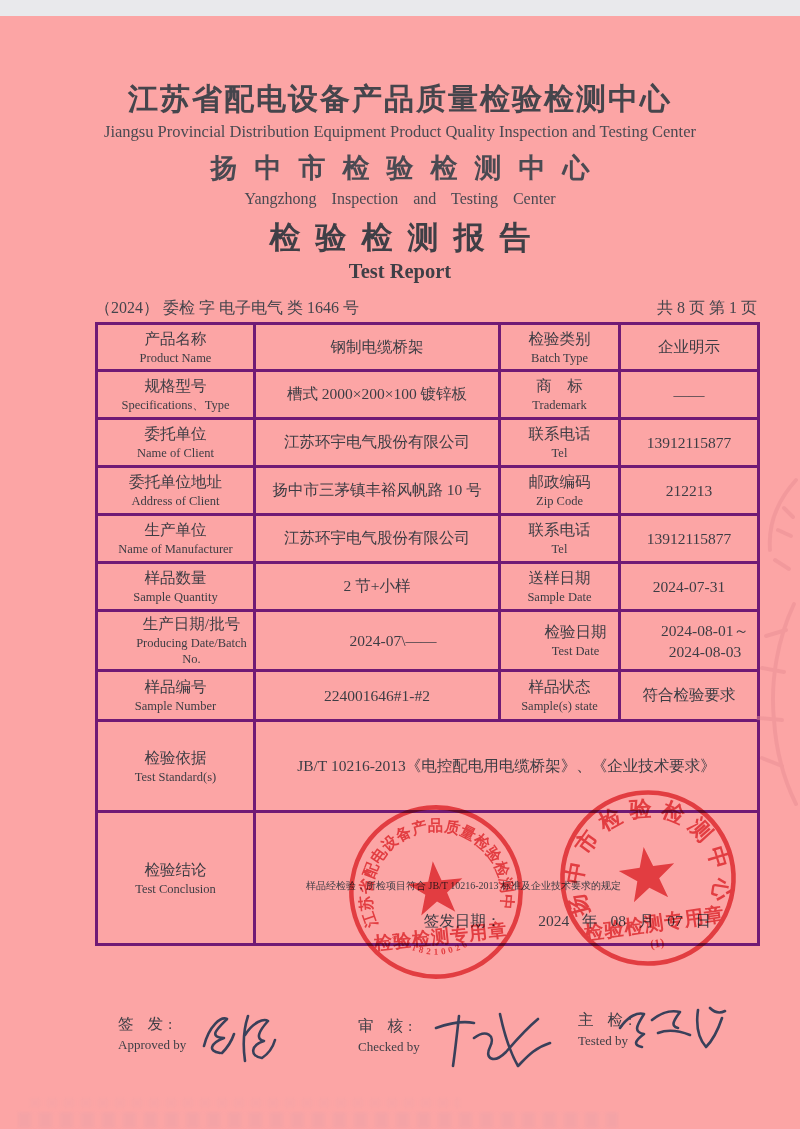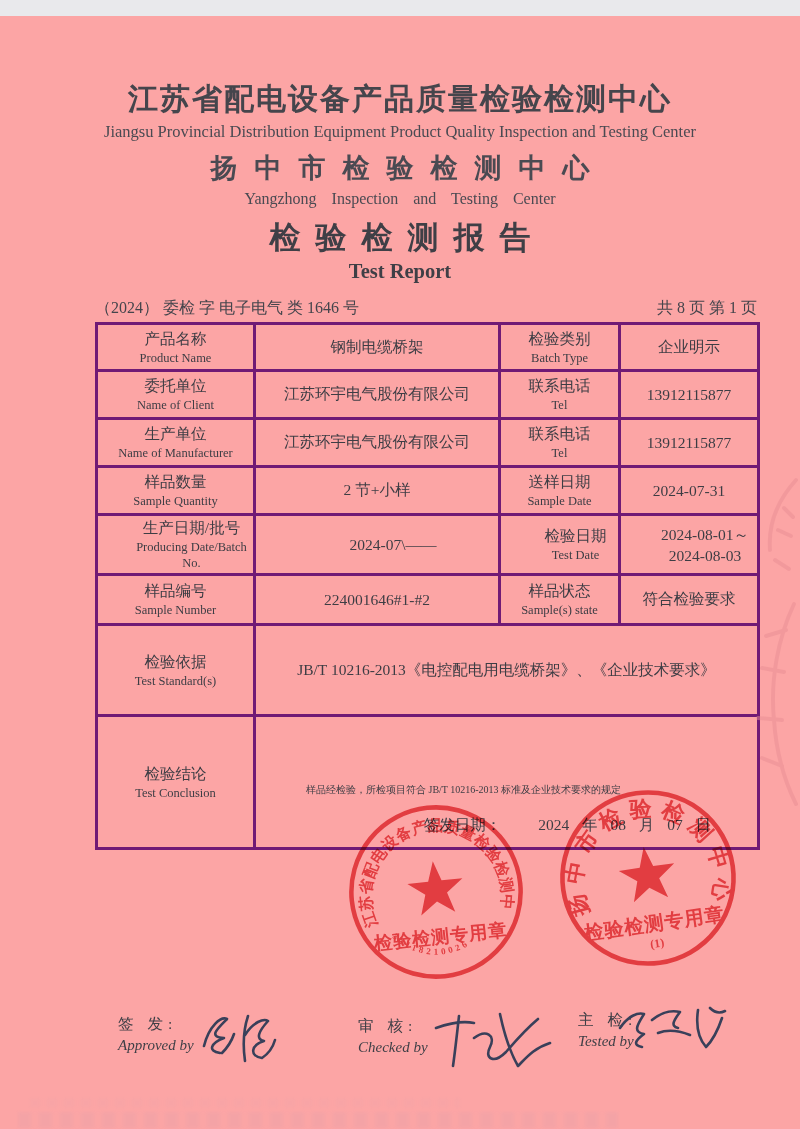--- a/index.html
+++ b/index.html
@@ -33,21 +33,21 @@
   td.left{text-align:left;padding-left:18px;}
   td.conc{position:relative;text-align:left;padding:0;}
   .conc-text{padding:15px 28px 0 46px;font-size:10px;line-height:27px;text-align:left;}
   .sign-date{position:absolute;bottom:11px;left:0;width:100%;box-sizing:border-box;
              display:flex;justify-content:flex-end;gap:37px;padding-right:46px;font-size:15.5px;}
   .sign-date .date{word-spacing:9px;}
   .v2line{font-size:15.5px;line-height:21px;}
   
   .sig-group{position:absolute;text-align:left;color:#3f3f46;}
   .sig-group .cn{font-size:15.5px;letter-spacing:5px;}
-  .sig-group .en{font-size:15px;margin-top:3px;letter-spacing:0;font-style:italic;}
+  .sig-group .en{font-size:13px;margin-top:3px;letter-spacing:0;}
   .sig-ink{position:absolute;}
   .sig-ink path{fill:none;stroke:#39405a;stroke-width:2.6;stroke-linecap:round;stroke-linejoin:round;}
   
   .stamp{position:absolute;mix-blend-mode:multiply;opacity:.88;}
   .stamp circle{fill:none;}
   .stamp text{font-family:"Liberation Serif","DejaVu Serif",serif;font-weight:700;}
   
   .edge-frag{position:absolute;opacity:.5;}
   .edge-frag path{fill:none;stroke:#ea8f94;stroke-linecap:round;}
   .bleed{position:absolute;left:18px;top:1096px;width:600px;height:16px;opacity:.55;
@@ -91,29 +91,53 @@
           </td>
       <td class="val">钢制电缆桥架</td>
       <td>
             <div class="cn">检验类别</div>
             <div class="en">Batch Type</div>
           </td>
       <td class="val">企业明示</td>
     </tr>
     <tr class="std">
       <td>
+            <div class="cn">规格型号</div>
+            <div class="en">Specifications、Type</div>
+          </td>
+      <td class="val">槽式 2000×200×100 镀锌板</td>
+      <td>
+            <div class="cn">商　标</div>
+            <div class="en">Trademark</div>
+          </td>
+      <td class="val">——</td>
+    </tr>
+    <tr class="std">
+      <td>
             <div class="cn">委托单位</div>
             <div class="en">Name of Client</div>
           </td>
       <td class="val">江苏环宇电气股份有限公司</td>
       <td>
             <div class="cn">联系电话</div>
             <div class="en">Tel</div>
           </td>
       <td class="val">13912115877</td>
+    </tr>
+    <tr class="std">
+      <td>
+            <div class="cn">委托单位地址</div>
+            <div class="en">Address of Client</div>
+          </td>
+      <td class="val">扬中市三茅镇丰裕风帆路 10 号</td>
+      <td>
+            <div class="cn">邮政编码</div>
+            <div class="en">Zip Code</div>
+          </td>
+      <td class="val">212213</td>
     </tr>
     <tr class="std">
       <td>
             <div class="cn">生产单位</div>
             <div class="en">Name of Manufacturer</div>
           </td>
       <td class="val">江苏环宇电气股份有限公司</td>
       <td>
             <div class="cn">联系电话</div>
             <div class="en">Tel</div>

